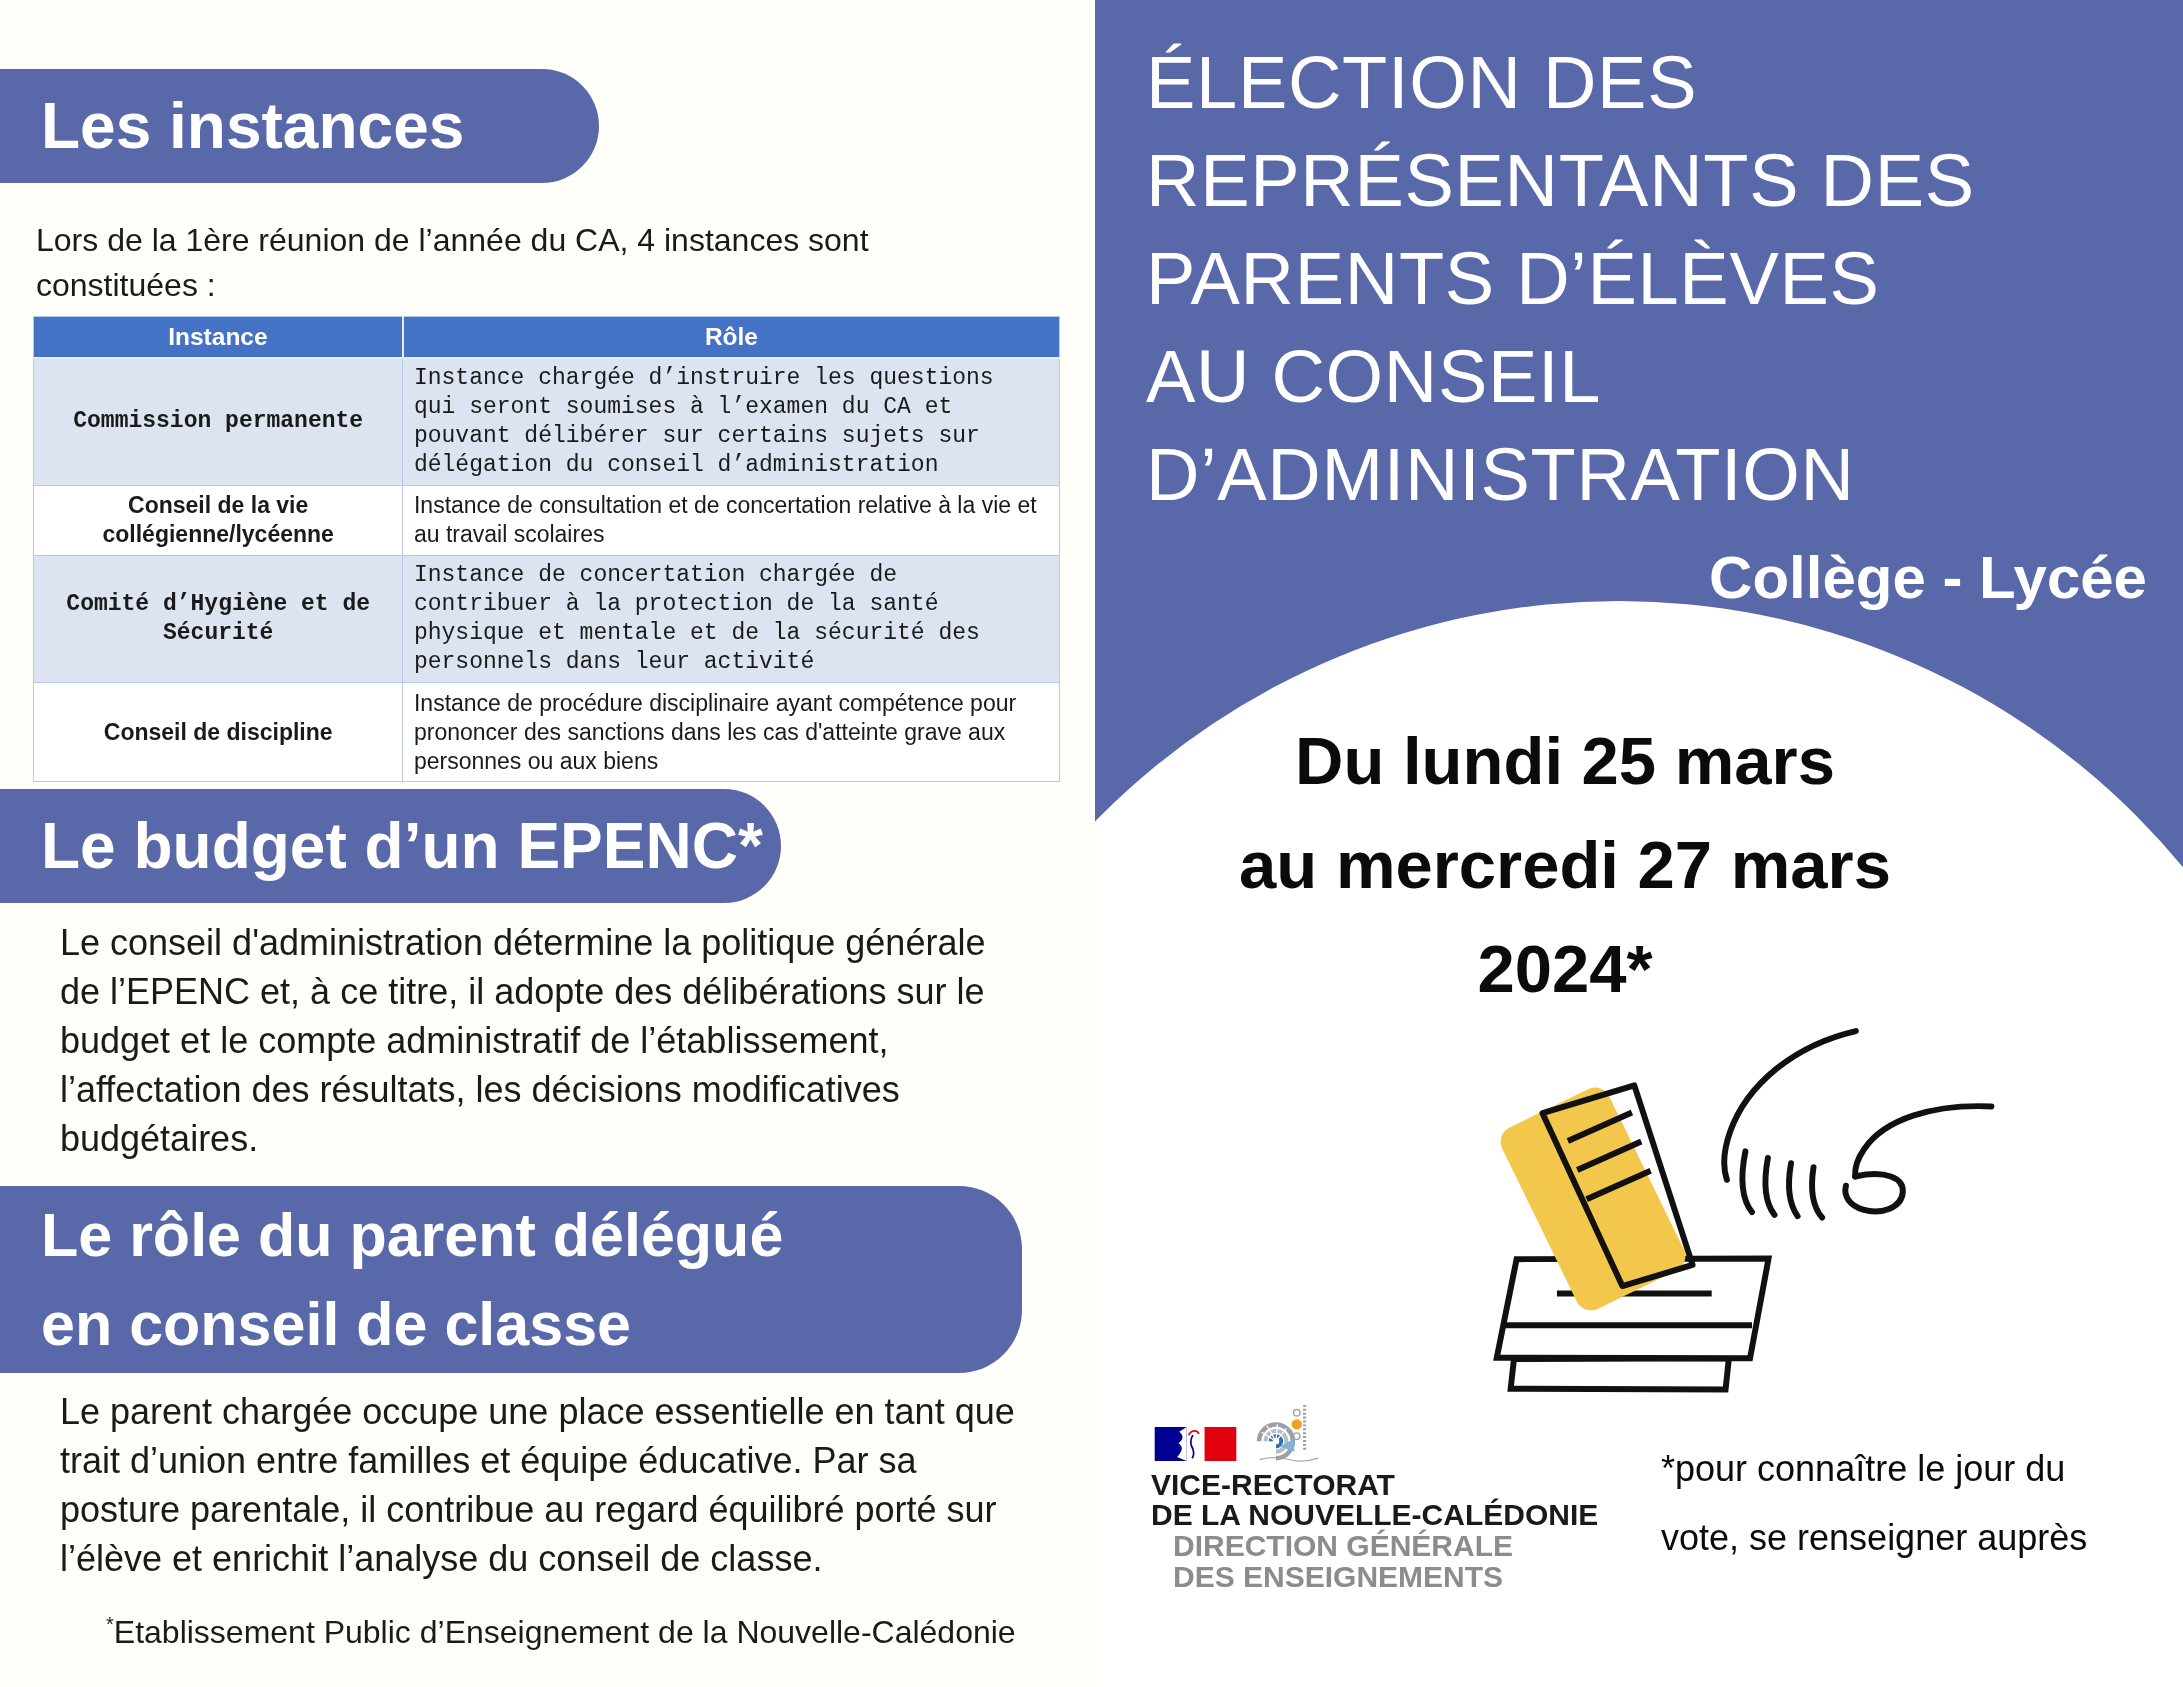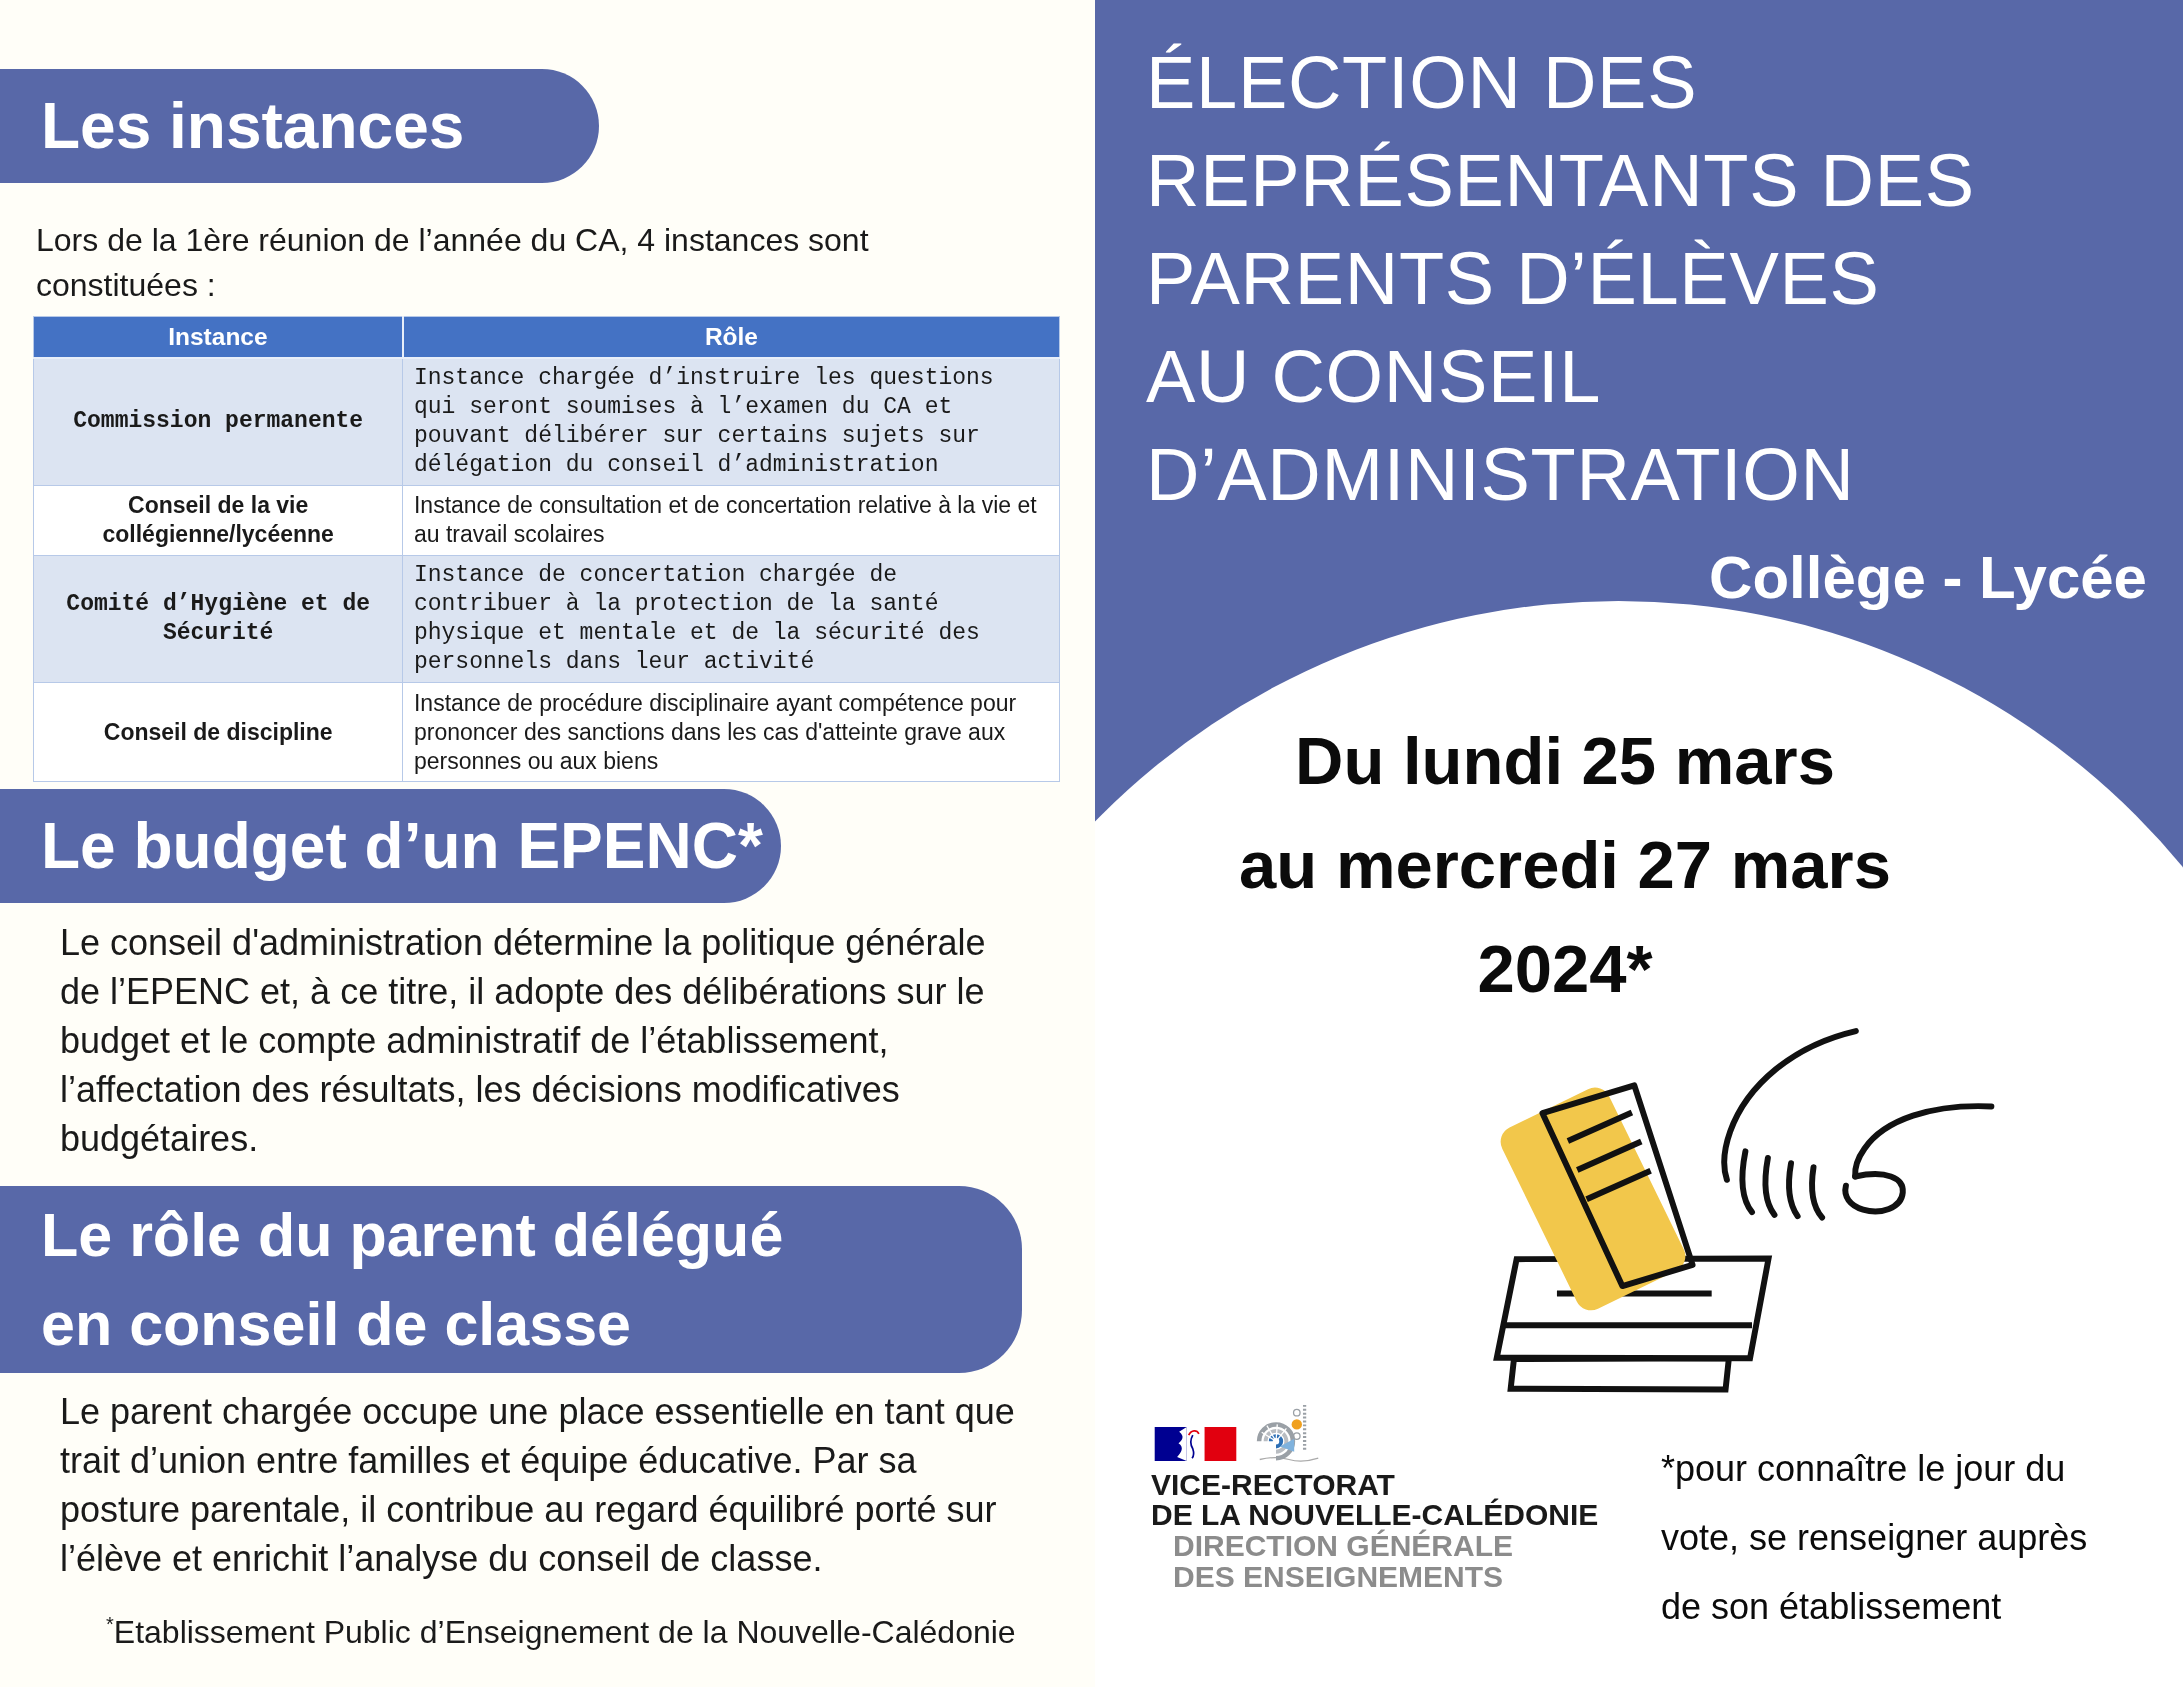--- a/index.html
+++ b/index.html
@@ -221,18 +221,17 @@
         <div class="lt-black">VICE-RECTORAT</div>
         <div class="lt-black">DE LA NOUVELLE-CALÉDONIE</div>
         <div class="lt-grey">DIRECTION GÉNÉRALE</div>
         <div class="lt-grey">DES ENSEIGNEMENTS</div>
       </div>
     </div>
 
     <div class="note">
       <div>*pour connaître le jour du</div>
       <div>vote, se renseigner  auprès</div>
-      <div>de son établissement</div>
     </div>
   </div>
 
 </div>
 
 
 </body></html>

